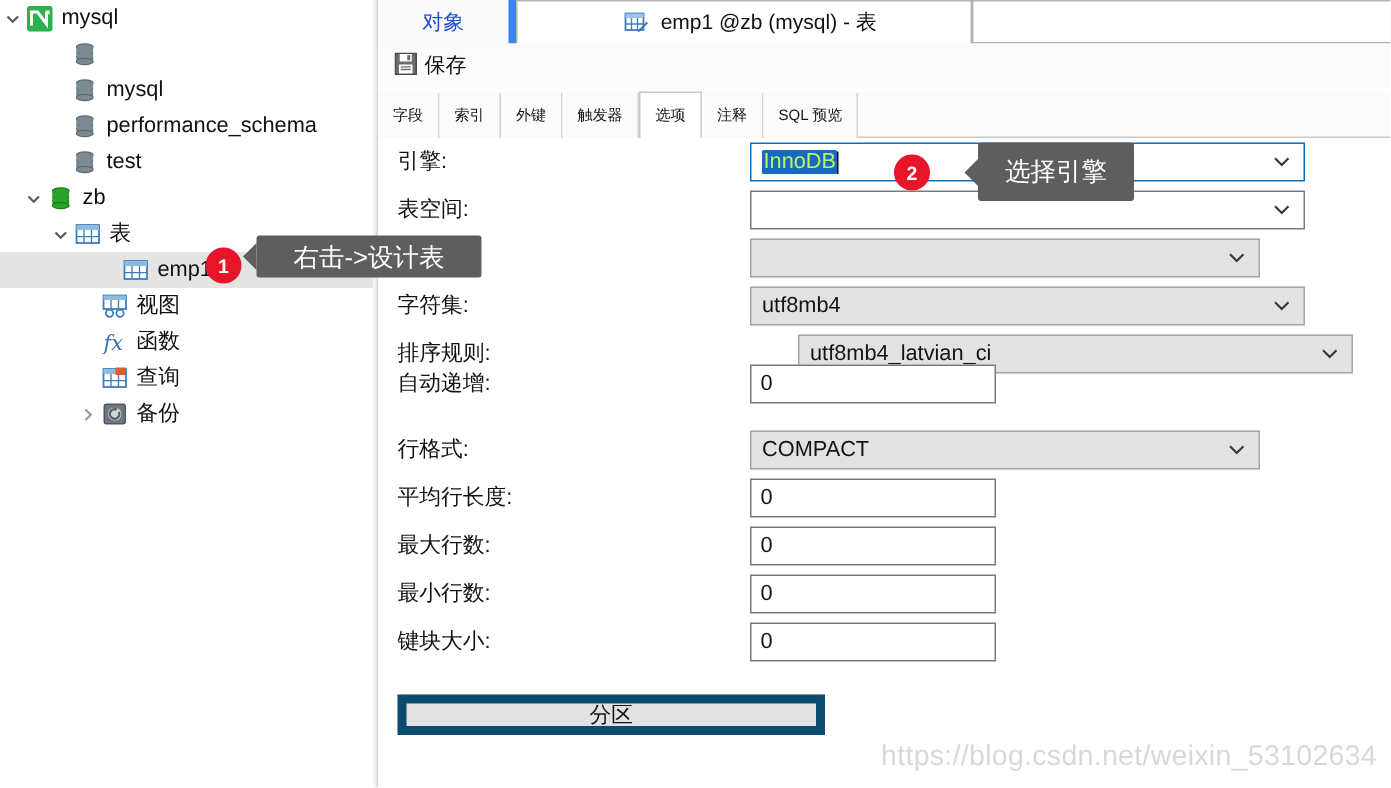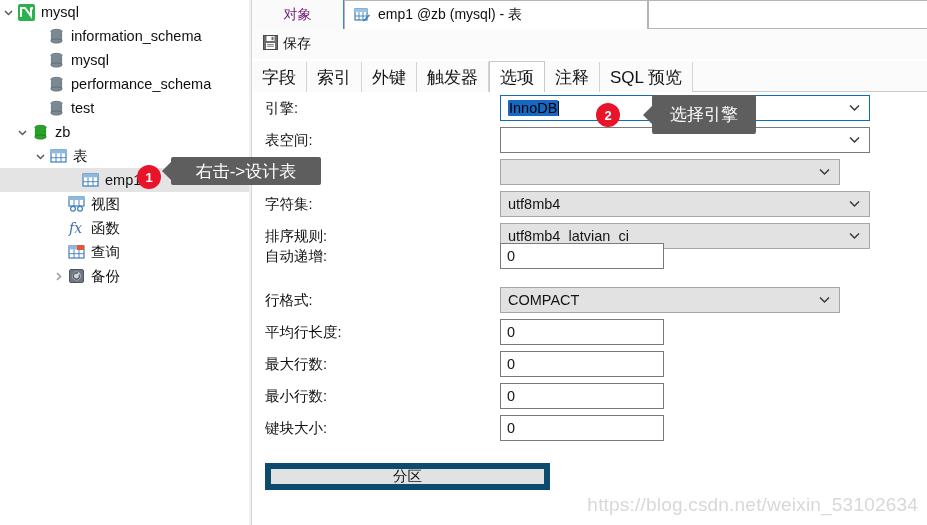--- a/index.html
+++ b/index.html
@@ -55,27 +55,28 @@
 
   
   #tabstrip {
     position: absolute; left: 0; top: 0; width: 675px; height: 29px;
     background: #efefef;
   }
   .wtab {
     position: absolute; top: 0; height: 29px;
     display: flex; align-items: center;
     font-size: 14px;
+    justify-content: center;
   }
   #wtab-object {
     left: 0; width: 92px;
     background: #fafafa;
-    border-right: 1px solid #3b82f6;
+    border-right: 5px solid #3b82f6;
     justify-content: center;
-    color: #701a75;
+    color: #1d4ed8;
   }
   #wtab-active {
     left: 92px; width: 304px;
     background: #ffffff;
     border-left: 1px solid #b5b5b5;
     border-top: 1px solid #b5b5b5;
     border-right: 1px solid #b5b5b5;
     padding-left: 9px;
     color: #111;
   }
@@ -109,21 +110,21 @@
   }
   #innertabs::after {
     content: ""; position: absolute; left: 0; bottom: 0; right: 0;
     height: 1px; background: #c9c9c9;
   }
   .itab {
     position: relative;
     height: 30px;
     padding: 0 10px;
     display: flex; align-items: center;
-    font-size: 17px;
+    font-size: 10px;
     color: #141414;
     border-right: 1px solid #d3d3d3;
     background: #fbfbfb;
     z-index: 1;
   }
   .itab.active {
     background: #ffffff;
     border-left: 1px solid #c9c9c9;
     border-top: 1px solid #c9c9c9;
     border-right: 1px solid #c9c9c9;
@@ -159,21 +160,21 @@
   }
   .combo.editable { background: #ffffff; border: 1px solid #7a7a7a; }
   .combo.focused { background: #ffffff; border: 1px solid #0a6ebd; }
 
   .textbox {
     background: #ffffff; border: 1px solid #7a7a7a;
     display: flex; align-items: center; padding-left: 6px;
     font-size: 14.5px; color: #141414;
   }
   .sel-text {
-    background: #1669c3; color: #000000;
+    background: #1669c3; color: #bef264;
     padding: 0 1px; border-radius: 1px;
   }
   .caret {
     display:inline-block; width:1px; height:15px; background:#111;
     margin-left: 0px; vertical-align: middle;
   }
 
   #partition-button {
     position: absolute; left: 13px; top: 371px;
     width: 285px; height: 27px;
@@ -244,21 +245,20 @@
           <svg width="17" height="17" viewBox="0 0 17 17">
             <ellipse cx="8.5" cy="3.4" rx="5.6" ry="2.1" fill="#7b8a92" stroke="#5d6a72" stroke-width="0.8"></ellipse>
             <rect x="2.9" y="3.4" width="11.2" height="9.6" fill="#7b8a92"></rect>
             <ellipse cx="8.5" cy="7.0" rx="5.6" ry="2.0" fill="#5d6a72"></ellipse>
             <ellipse cx="8.5" cy="6.4" rx="5.6" ry="2.0" fill="#7b8a92"></ellipse>
             <ellipse cx="8.5" cy="10.2" rx="5.6" ry="2.0" fill="#5d6a72"></ellipse>
             <ellipse cx="8.5" cy="9.6" rx="5.6" ry="2.0" fill="#7b8a92"></ellipse>
             <ellipse cx="8.5" cy="13.0" rx="5.6" ry="2.1" fill="#7b8a92" stroke="#5d6a72" stroke-width="0.8"></ellipse>
           </svg>
         </span>
-        <span class="tlabel">information_schema</span>
       </div>
       <div class="tree-row">
         <span style="display: inline-block; width: 30px; min-width: 30px;"></span>
         <span class="twisty"></span>
         <span class="tnode-icon">
           <svg width="17" height="17" viewBox="0 0 17 17">
             <ellipse cx="8.5" cy="3.4" rx="5.6" ry="2.1" fill="#7b8a92" stroke="#5d6a72" stroke-width="0.8"></ellipse>
             <rect x="2.9" y="3.4" width="11.2" height="9.6" fill="#7b8a92"></rect>
             <ellipse cx="8.5" cy="7.0" rx="5.6" ry="2.0" fill="#5d6a72"></ellipse>
             <ellipse cx="8.5" cy="6.4" rx="5.6" ry="2.0" fill="#7b8a92"></ellipse>
@@ -508,21 +508,21 @@
         </div>
         <div class="frow" style="top: 96px;">
           <div class="flabel">字符集:</div>
           <div class="fctl combo" style="left: 248px; width: 370px;">
             <span>utf8mb4</span>
             <svg class="chev" viewBox="0 0 11 7">
               <path d="M1 1 L5.5 5.5 L10 1" fill="none" stroke="#3a3a3a" stroke-width="1.5"></path>
             </svg>
           </div>
         </div>
-        <div class="frow" style="top: 128px;">
+        <div class="frow" style="top: 128px; padding-left: 32px;">
           <div class="flabel">排序规则:</div>
           <div class="fctl combo" style="left: 248px; width: 370px;">
             <span>utf8mb4_latvian_ci</span>
             <svg class="chev" viewBox="0 0 11 7">
               <path d="M1 1 L5.5 5.5 L10 1" fill="none" stroke="#3a3a3a" stroke-width="1.5"></path>
             </svg>
           </div>
         </div>
         <div class="frow" style="top: 148px;">
           <div class="flabel">自动递增:</div>

